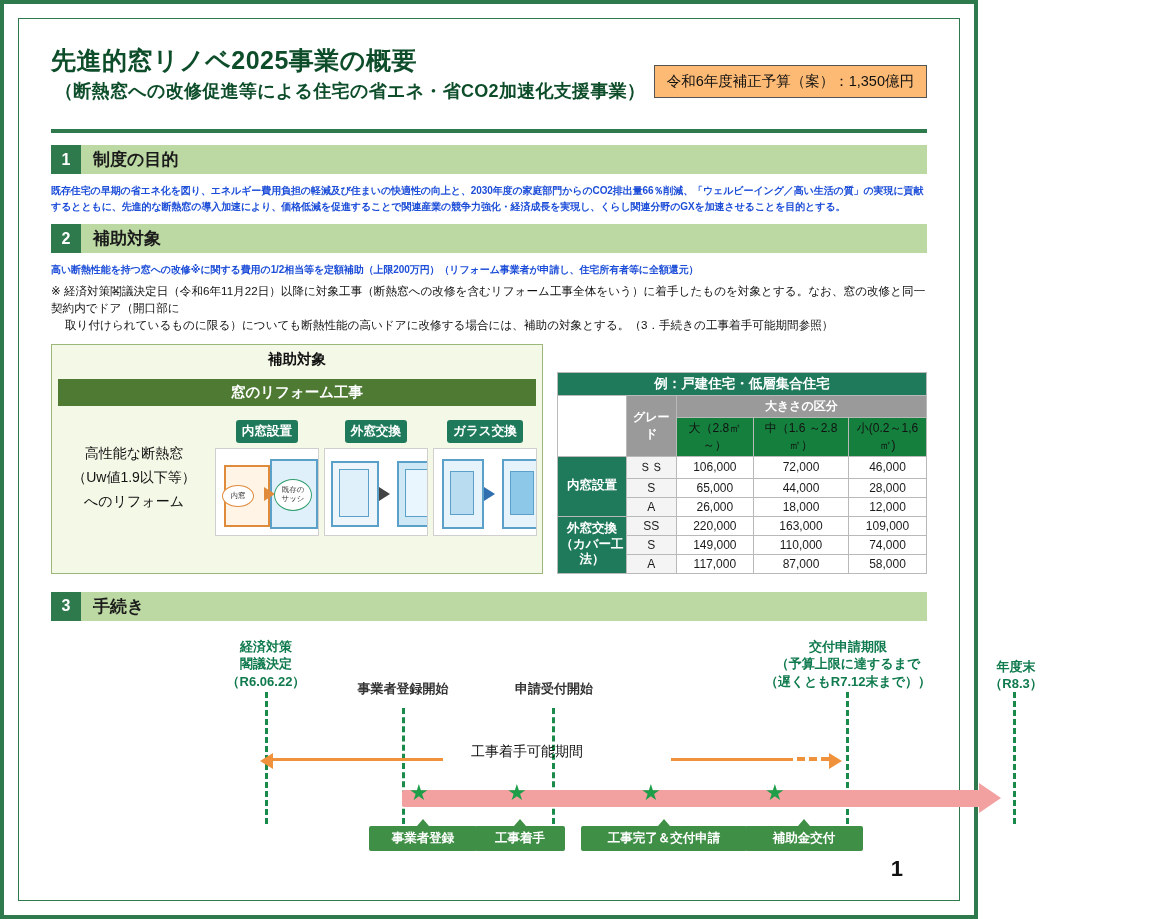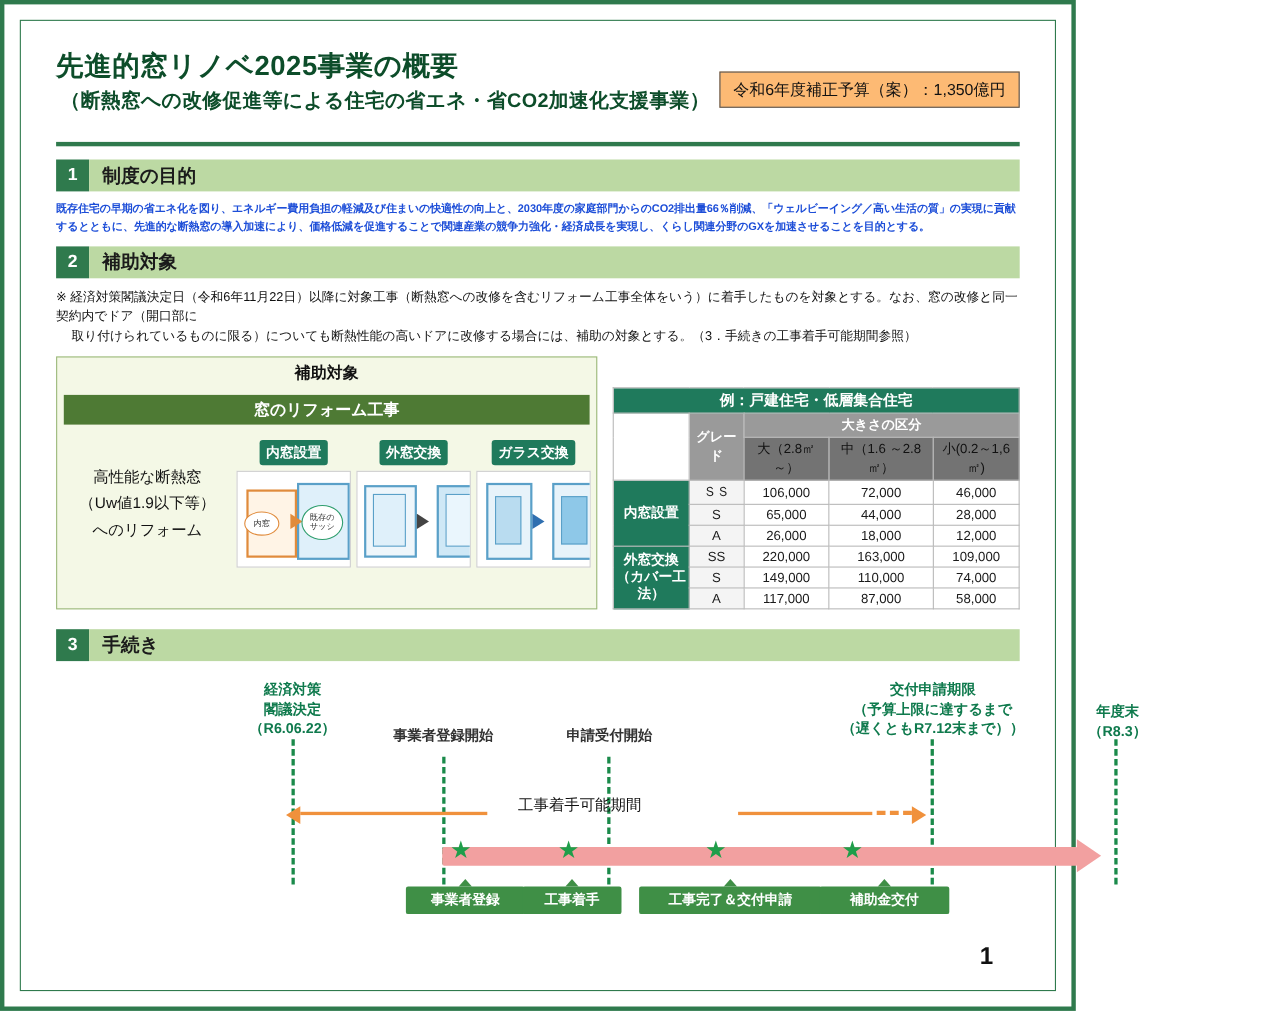--- a/index.html
+++ b/index.html
@@ -123,21 +123,21 @@
   table.amt{
     width:100%;border-collapse:collapse;font-size:12px;background:#fff;margin-top:28px;
   }
   table.amt th,table.amt td{
     border:1px solid #b9b9b9;text-align:center;padding:2px 2px;
   }
   .row-eg td{
     background:#1f7a5c;color:#fff;font-weight:bold;font-size:13.5px;padding:3px 0;
   }
   .gray-h{background:#9a9a9a;color:#fff;font-weight:bold;}
-  .lt-h{background:#737373;color:#111;font-weight:normal;}
+  .lt-h{background:#15803d;color:#111;font-weight:normal;}
   .side-h{
     background:#1f7a5c;color:#fff;font-weight:bold;font-size:12.5px;
     width:64px;line-height:1.25;
   }
   .gcell{background:#f4f4f4;}
   
   .timeline{position:relative;height:238px;margin-top:6px;}
   .tl-label{
     position:absolute;text-align:center;font-size:13px;line-height:1.35;
     font-weight:bold;color:#111;white-space:nowrap;
@@ -204,20 +204,21 @@
       <div class="sec">
         <div class="num">1</div>
         <div class="bar">制度の目的</div>
       </div>
       <p class="para">既存住宅の早期の省エネ化を図り、エネルギー費用負担の軽減及び住まいの快適性の向上と、2030年度の家庭部門からのCO2排出量66％削減、「ウェルビーイング／高い生活の質」の実現に貢献するとともに、先進的な断熱窓の導入加速により、価格低減を促進することで関連産業の競争力強化・経済成長を実現し、くらし関連分野のGXを加速させることを目的とする。</p>
 
       <div class="sec" style="margin-top:10px;">
         <div class="num">2</div>
         <div class="bar">補助対象</div>
       </div>
+      <p class="para">高い断熱性能を持つ窓への改修※に関する費用の1/2相当等を定額補助（上限200万円）（リフォーム事業者が申請し、住宅所有者等に全額還元）</p>
       <p class="note">
         <span>※ 経済対策閣議決定日（令和6年11月22日）以降に対象工事（断熱窓への改修を含むリフォーム工事全体をいう）に着手したものを対象とする。なお、窓の改修と同一契約内でドア（開口部に</span>
         <span class="ind">取り付けられているものに限る）についても断熱性能の高いドアに改修する場合には、補助の対象とする。（3．手続きの工事着手可能期間参照）</span>
       </p>
 
       <div class="panels">
 
         <div class="panel-left">
           <div class="panel-head">補助対象</div>
           <div class="green-strip">窓のリフォーム工事</div>

